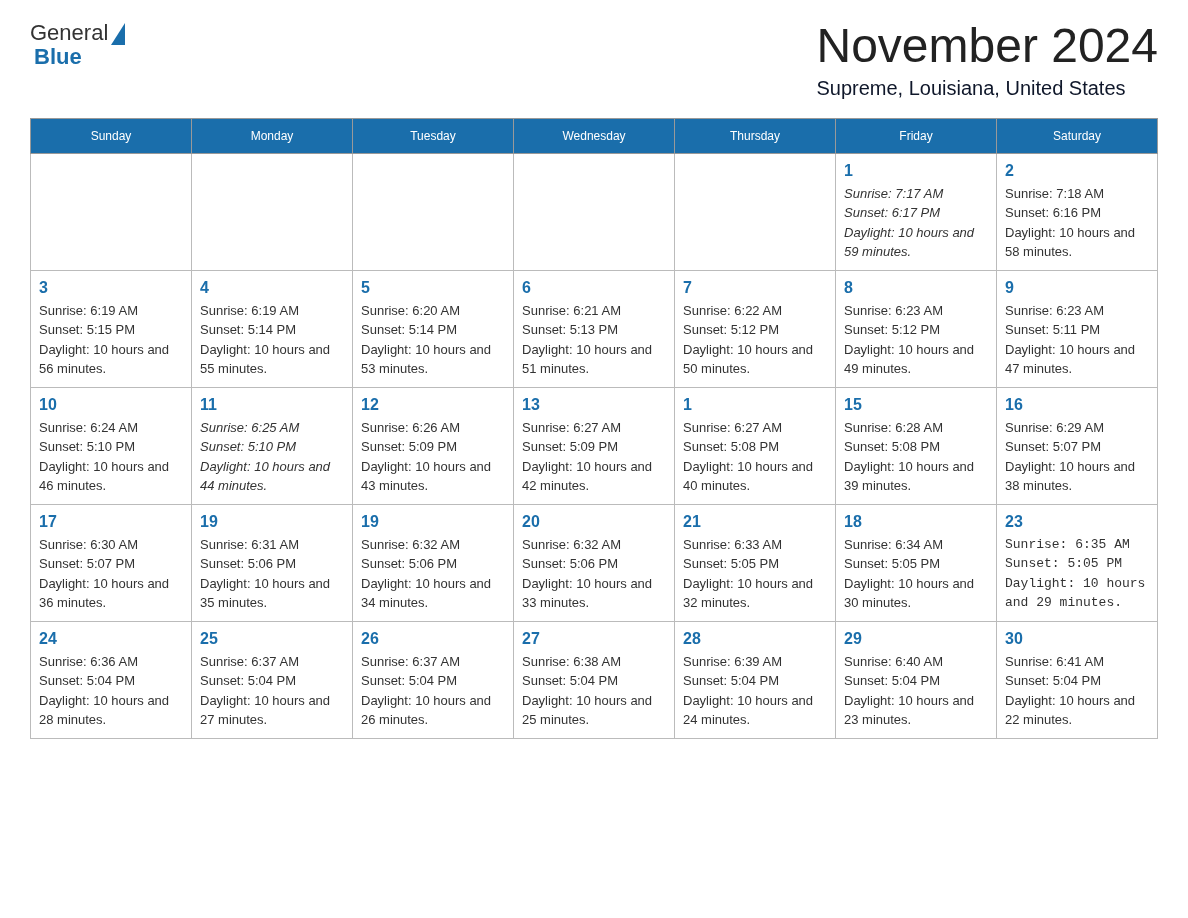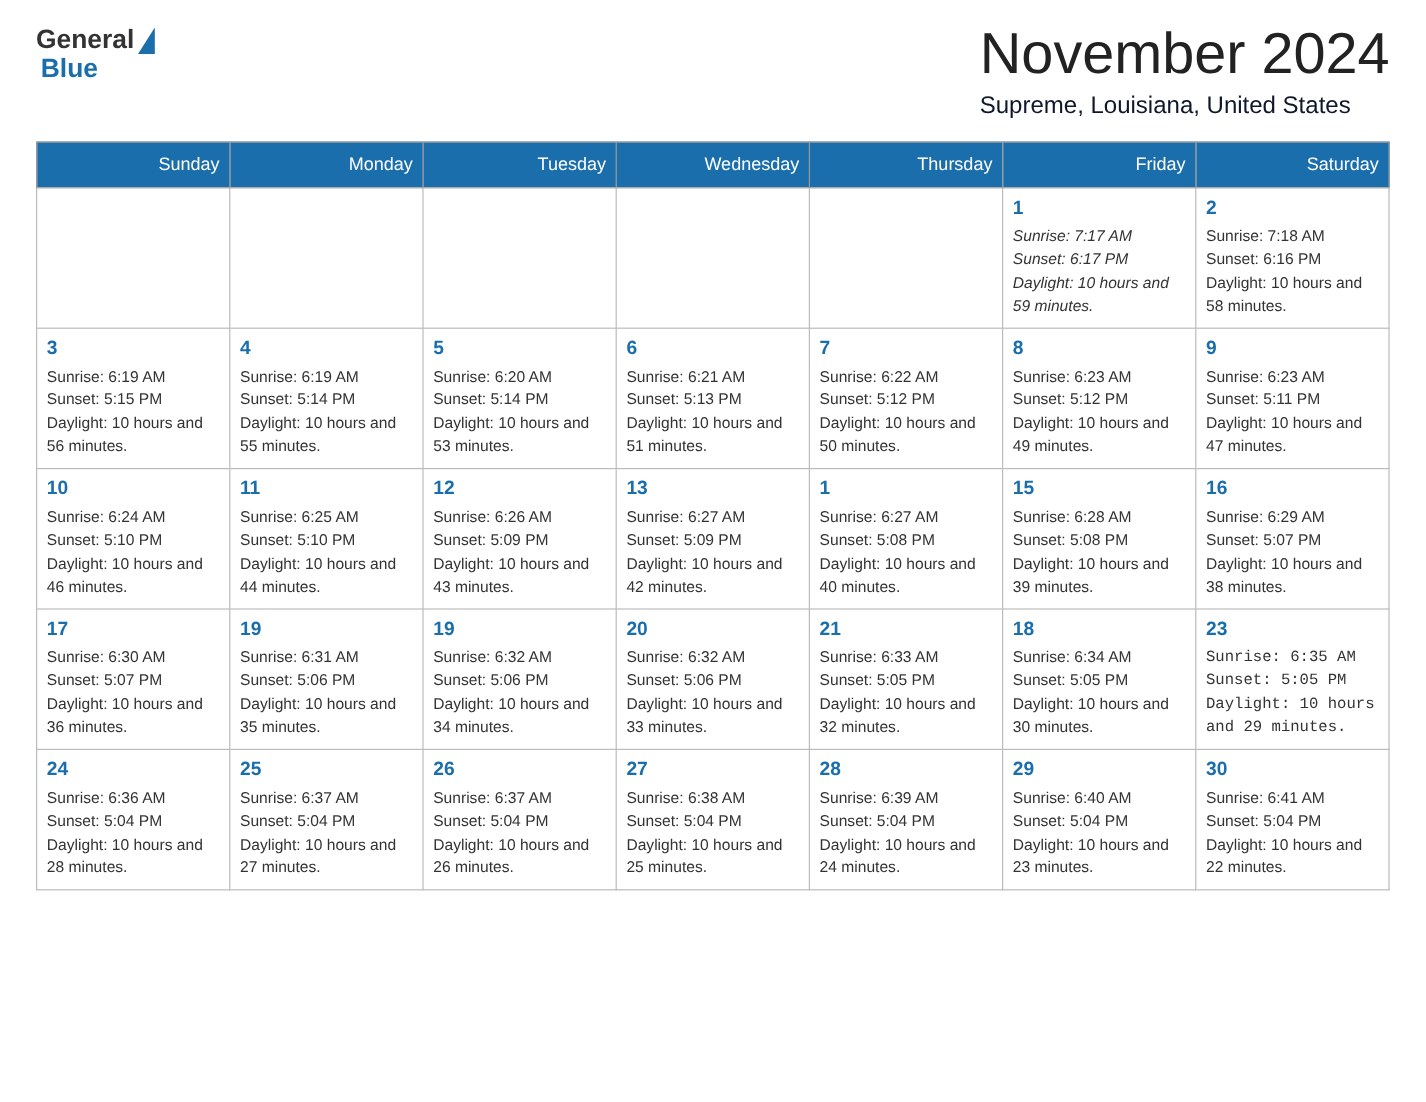--- a/index.html
+++ b/index.html
@@ -20,21 +20,21 @@
       display: flex;
       flex-direction: column;
       align-items: flex-start;
     }
     .logo-top {
       display: flex;
       align-items: center;
     }
     .logo-general {
       font-size: 22px;
-      font-weight: bold;
+      font-weight: normal;
       color: #333;
     }
     .logo-triangle {
       width: 0;
       height: 0;
       border-left: 14px solid transparent;
       border-right: 0px solid transparent;
       border-bottom: 22px solid #1a6eab;
       margin-left: 3px;
       margin-top: 2px;
@@ -61,24 +61,24 @@
       margin-top: 4px;
     }
     .calendar {
       width: 100%;
       border-collapse: collapse;
       border: 1px solid #999;
     }
     .calendar th {
       background-color: #1a6eab;
       color: #fff;
-      font-size: 15px;
+      font-size: 12px;
       font-weight: normal;
       padding: 10px 8px;
-      text-align: right;
+      text-align: center;
       border: 1px solid #999;
     }
     .calendar td {
       vertical-align: top;
       padding: 8px;
       border: 1px solid #bbb;
       width: 14.28%;
       min-height: 110px;
       font-size: 13px;
       color: #333;
@@ -198,21 +198,21 @@
       </tr>
       <tr>
         <td>
           <span class="day-number">10</span>
           <div class="day-info" style="white-space: pre-line;">Sunrise: 6:24 AM
 Sunset: 5:10 PM
 Daylight: 10 hours and 46 minutes.</div>
         </td>
         <td>
           <span class="day-number">11</span>
-          <div class="day-info" style="white-space: pre-line;">Sunrise: 6:25 AM
+          <div class="day-info" style="white-space: pre-line; font-style: italic;">Sunrise: 6:25 AM
 Sunset: 5:10 PM
 Daylight: 10 hours and 44 minutes.</div>
         </td>
         <td>
           <span class="day-number">12</span>
           <div class="day-info" style="white-space: pre-line;">Sunrise: 6:26 AM
 Sunset: 5:09 PM
 Daylight: 10 hours and 43 minutes.</div>
         </td>
         <td>

